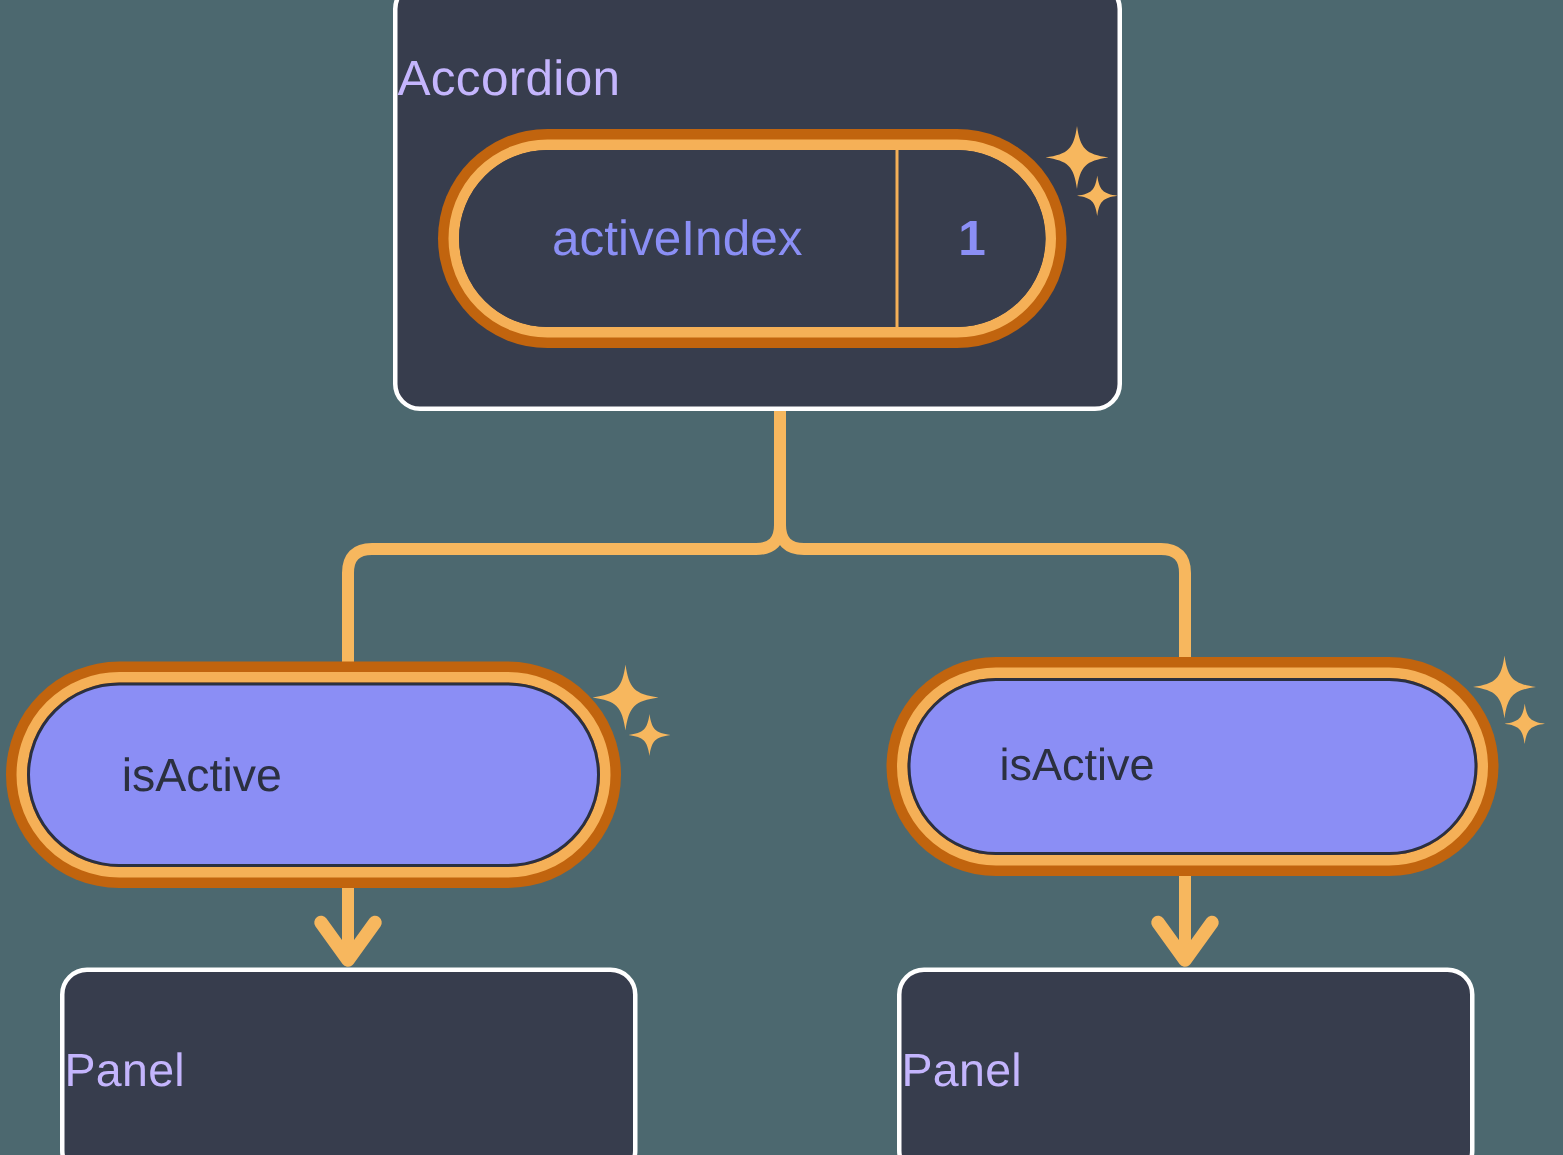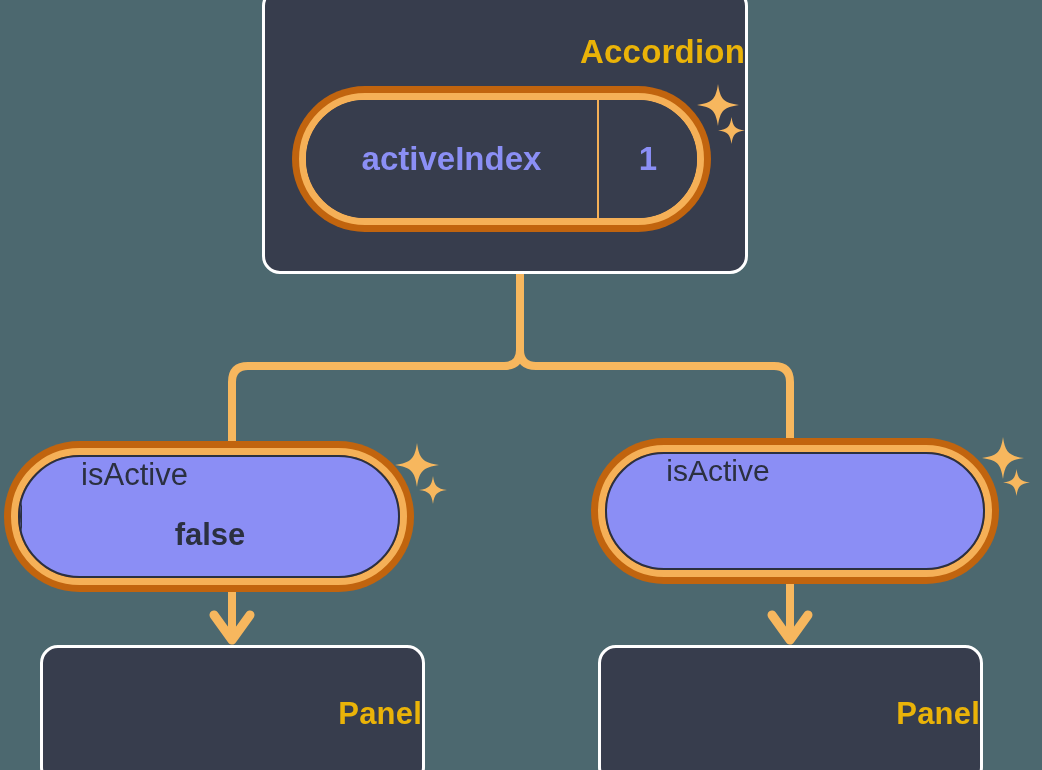--- a/index.html
+++ b/index.html
@@ -32,24 +32,24 @@
     position: absolute;
     background: #373d4d;
     border: 3px solid #ffffff;
     border-radius: 18px;
     box-sizing: border-box;
   }
   .card-title {
     position: absolute;
     left: 0;
     width: 100%;
-    text-align: right;
-    color: #eab308;
+    text-align: left;
+    color: #c4b5fd;
     font-size: 33px;
-    font-weight: 700;
+    font-weight: 400;
     letter-spacing: 0.2px;
     white-space: nowrap;
   }
 
   #accordion-card {
     left: 262px;
     top: -12px;
     width: 486px;
     height: 286px;
   }
@@ -102,36 +102,35 @@
   .pill.dark .pill-val { color: #8b8ff5; }
   .pill.dark .pill-val {
     border-left: 2px solid #f5b057;
     font-weight: 700;
   }
 
   
   .pill.light .pill-inner {
     background: #8b8ef5;
     border: 2px solid #2b3040;
-    flex-direction: column;
   }
   .pill.light .pill-key,
   .pill.light .pill-val { color: #2b3040; }
   .pill.light .pill-val {
     border-left: 2px solid #2b3040;
     font-weight: 700;
   }
 
   #pill-activeindex {
     left: 299px;
     top: 93px;
     width: 405px;
     height: 132px;
   }
-  #pill-activeindex .pill-key { width: 291px; font-size: 33px; font-weight: bold; }
+  #pill-activeindex .pill-key { width: 291px; font-size: 33px; }
   #pill-activeindex .pill-val { flex: 1; font-size: 33px; }
 
   #pill-isactive-left {
     left: 11px;
     top: 448px;
     width: 396px;
     height: 137px;
   }
   #pill-isactive-left .pill-key { width: 229px; font-size: 31px; }
   #pill-isactive-left .pill-val { flex: 1; font-size: 31px; }
@@ -183,21 +182,20 @@
   <div class="pill dark" id="pill-activeindex">
     <div class="pill-inner">
       <div class="pill-key">activeIndex</div>
       <div class="pill-val">1</div>
     </div>
   </div>
 
   <div class="pill light" id="pill-isactive-left">
     <div class="pill-inner">
       <div class="pill-key">isActive</div>
-      <div class="pill-val">false</div>
     </div>
   </div>
 
   <div class="card panel-card" id="panel-left">
     <div class="card-title">Panel</div>
   </div>
 
   <div class="pill light" id="pill-isactive-right">
     <div class="pill-inner">
       <div class="pill-key">isActive</div>

